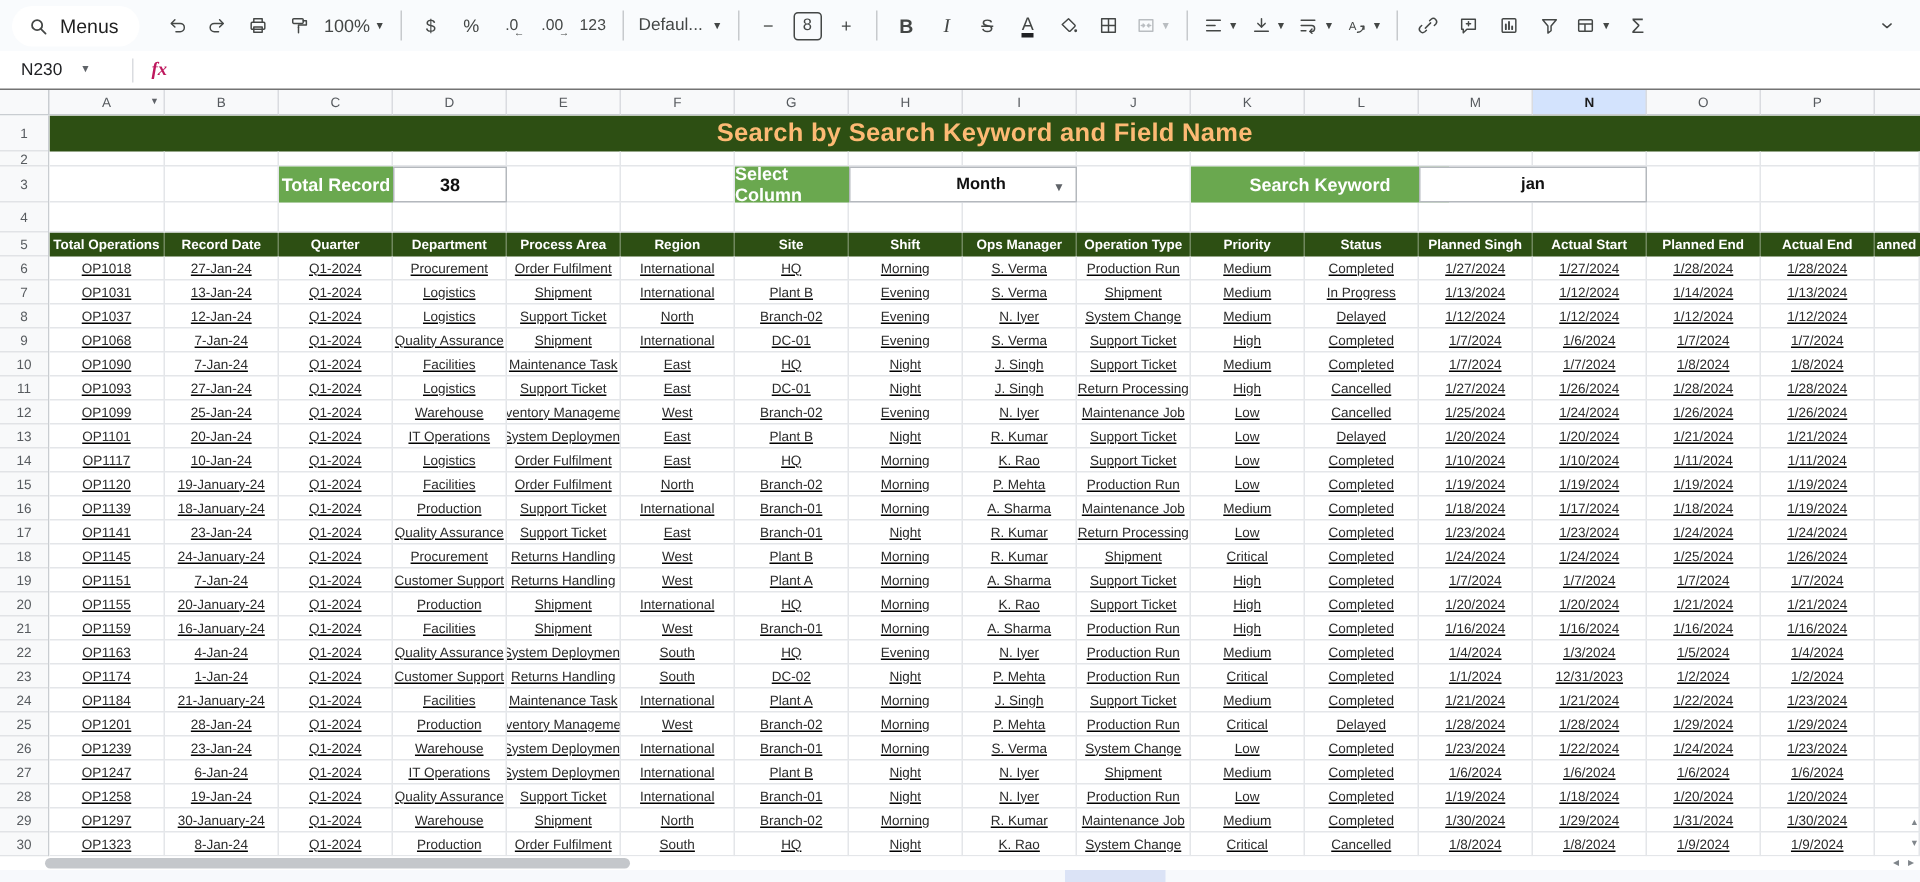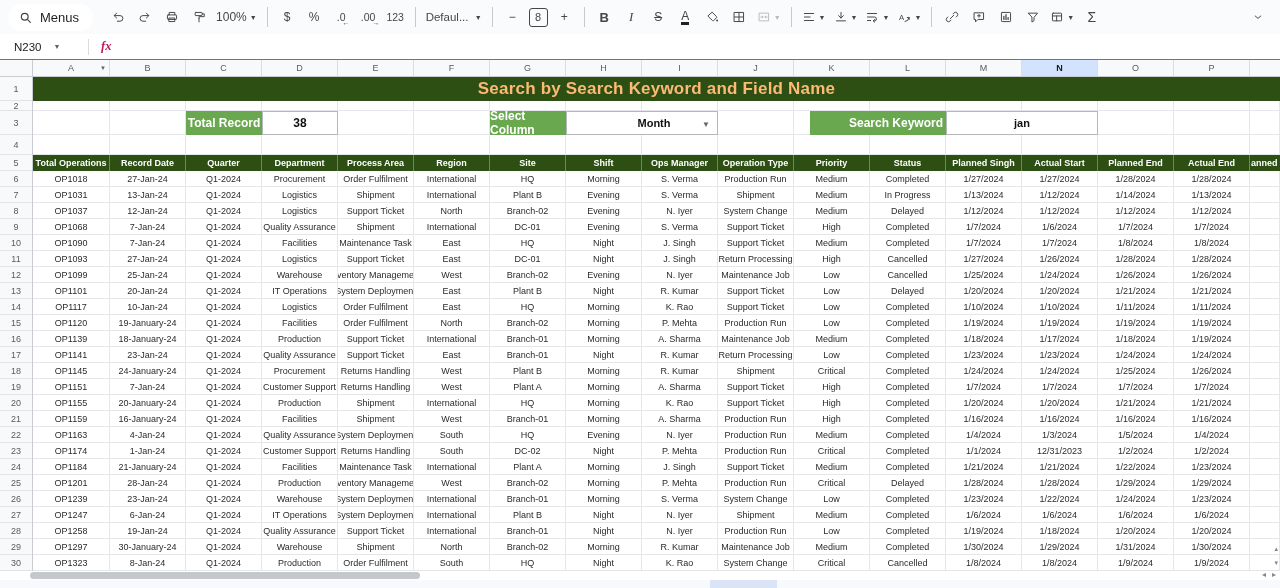--- a/index.html
+++ b/index.html
@@ -66,21 +66,21 @@
 
   .ctl { position:absolute; top:0; height:24px; display:flex; align-items:center; justify-content:center; }
   .ctl.green { background:var(--lg); color:#fff; font-weight:bold; font-size:12px; }
   .ctl.white { background:#fff; border:1px solid #b4b8bd; color:#111; font-weight:bold; }
   .dd-arrow { position:absolute; right:7px; top:8px; font-size:8px; color:#5f6368; font-weight:normal; }
 
   .threader { display:flex; height:16px; background:var(--dg); }
   .th { color:#fff; font-weight:bold; font-size:9px; display:flex; align-items:center; justify-content:center;
     border-right:1px solid rgba(255,255,255,.32); white-space:nowrap; overflow:hidden; }
   .th.partial { justify-content:flex-start; border-right:none; padding-left:1px; }
-  .trow { display:flex; height:16px; }
+  .trow { display:flex; height:16px;text-decoration:underline; }
   .td { font-size:9px; color:#2b2b2b; display:flex; align-items:center; justify-content:center;
     border-right:1px solid #e4e6e9; border-bottom:1px solid #e4e6e9; white-space:nowrap; overflow:hidden; padding:0 2px; }
 
   
   .hscroll { height:9px; position:relative; background:#fff; }
   .hthumb { position:absolute; left:30px; top:1px; width:390px; height:7px; border-radius:4px; background:#c4c7cb; }
   .hs-arrows { position:absolute; right:4px; top:-1px; font-size:8px; color:#80868b; display:flex; gap:6px; }
   .bstrip { height:8px; background:#f7f9fc; position:relative; }
   .btab { position:absolute; left:710px; top:0; width:67px; height:8px; background:#dbe3f6; }
   .vs-arrows { position:absolute; right:2px; top:545px; display:flex; flex-direction:column; gap:7px;
@@ -463,21 +463,21 @@
       <div class="ctl white" style="left: 229px; width: 76px; font-size: 12px;">
           <span>38</span>
         </div>
       <div class="ctl green" style="left:457px;width:76px;">
           <span>Select Column</span>
         </div>
       <div class="ctl white" style="left:533px;width:152px;font-size:11px;padding-left:24px;">
         <span>Month</span>
         <span class="dd-arrow">▼</span>
       </div>
-      <div class="ctl green" style="left:761px;width:172px;margin-left:16px;">
+      <div class="ctl green" style="left:761px;width:172px;">
           <span>Search Keyword</span>
         </div>
       <div class="ctl white" style="left:913px;width:152px;font-size:11px;">
           <span>jan</span>
         </div>
     </div>
     <div class="grow" id="row4">
         <div class="gcell w0"></div>
         <div class="gcell w"></div>
         <div class="gcell w"></div>

